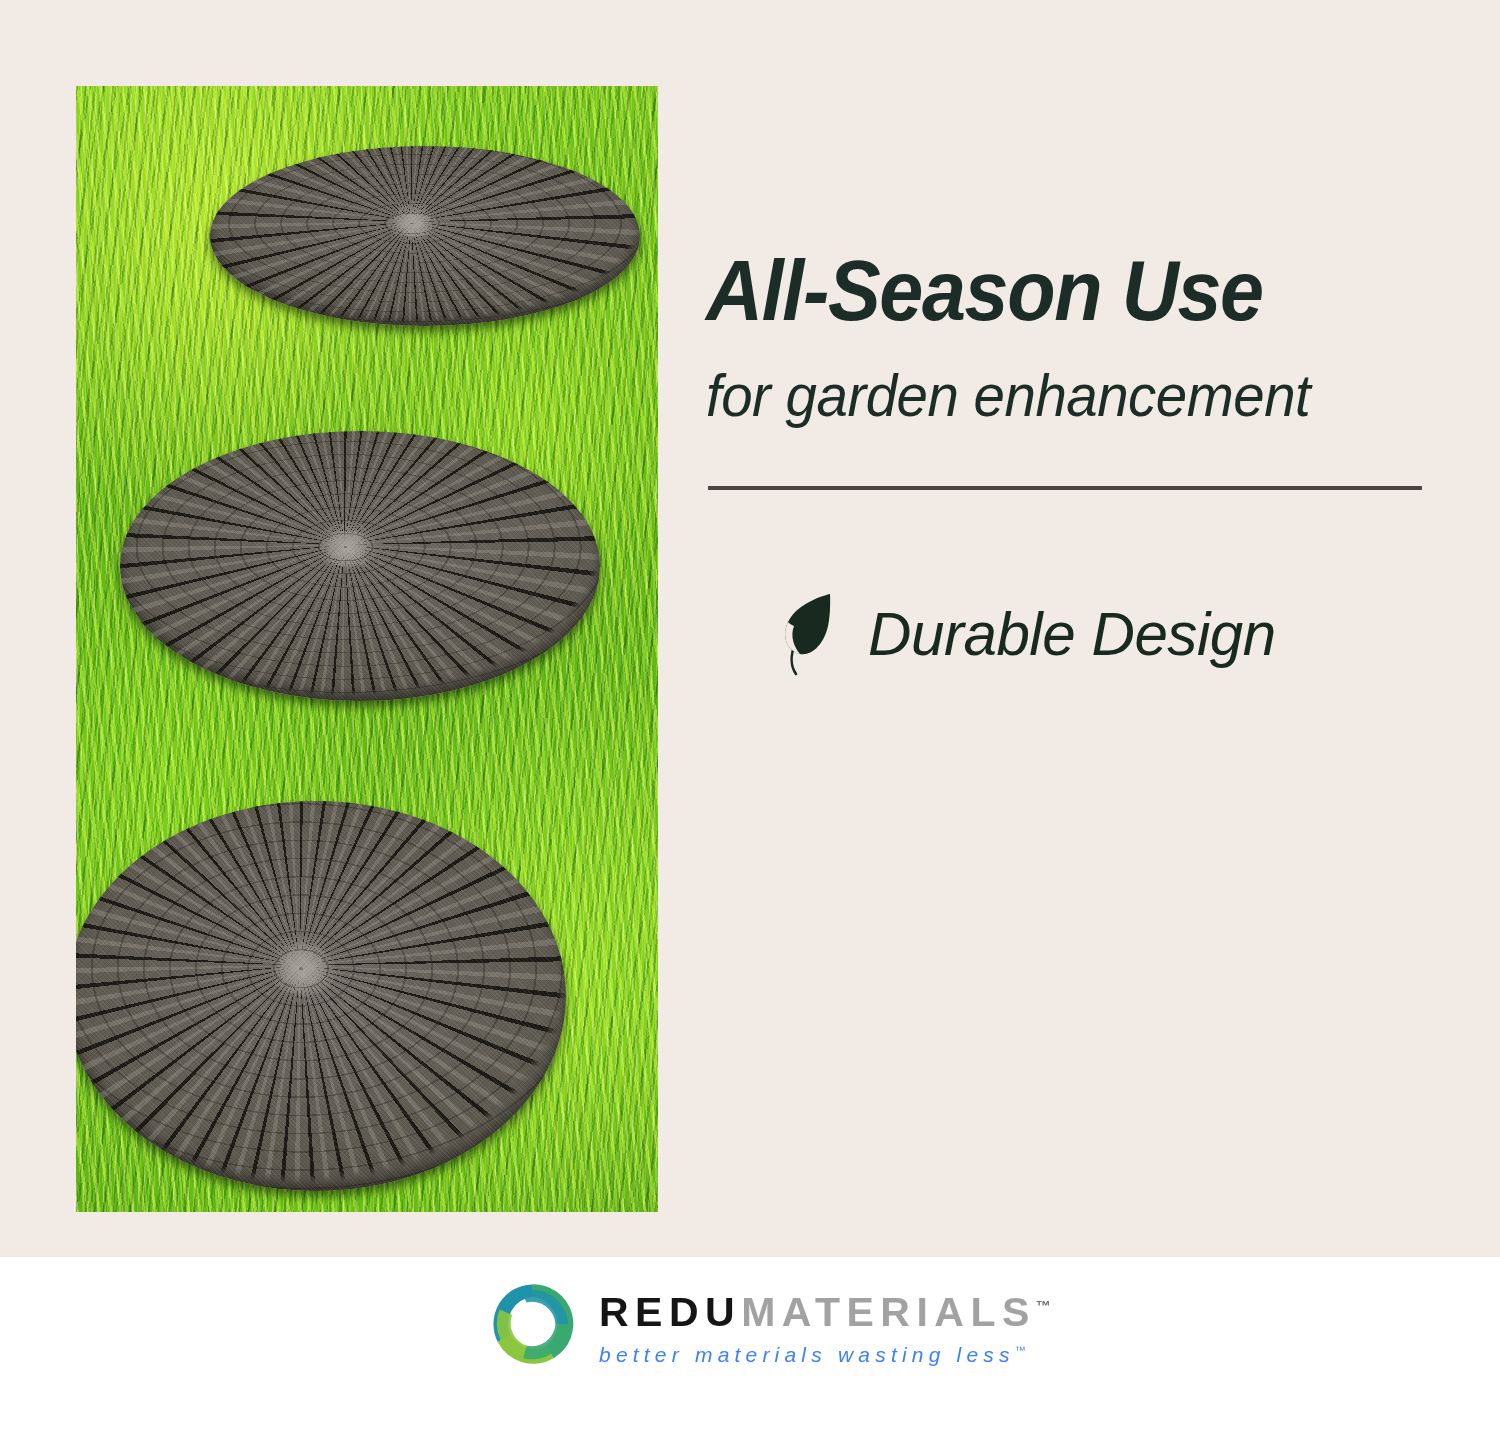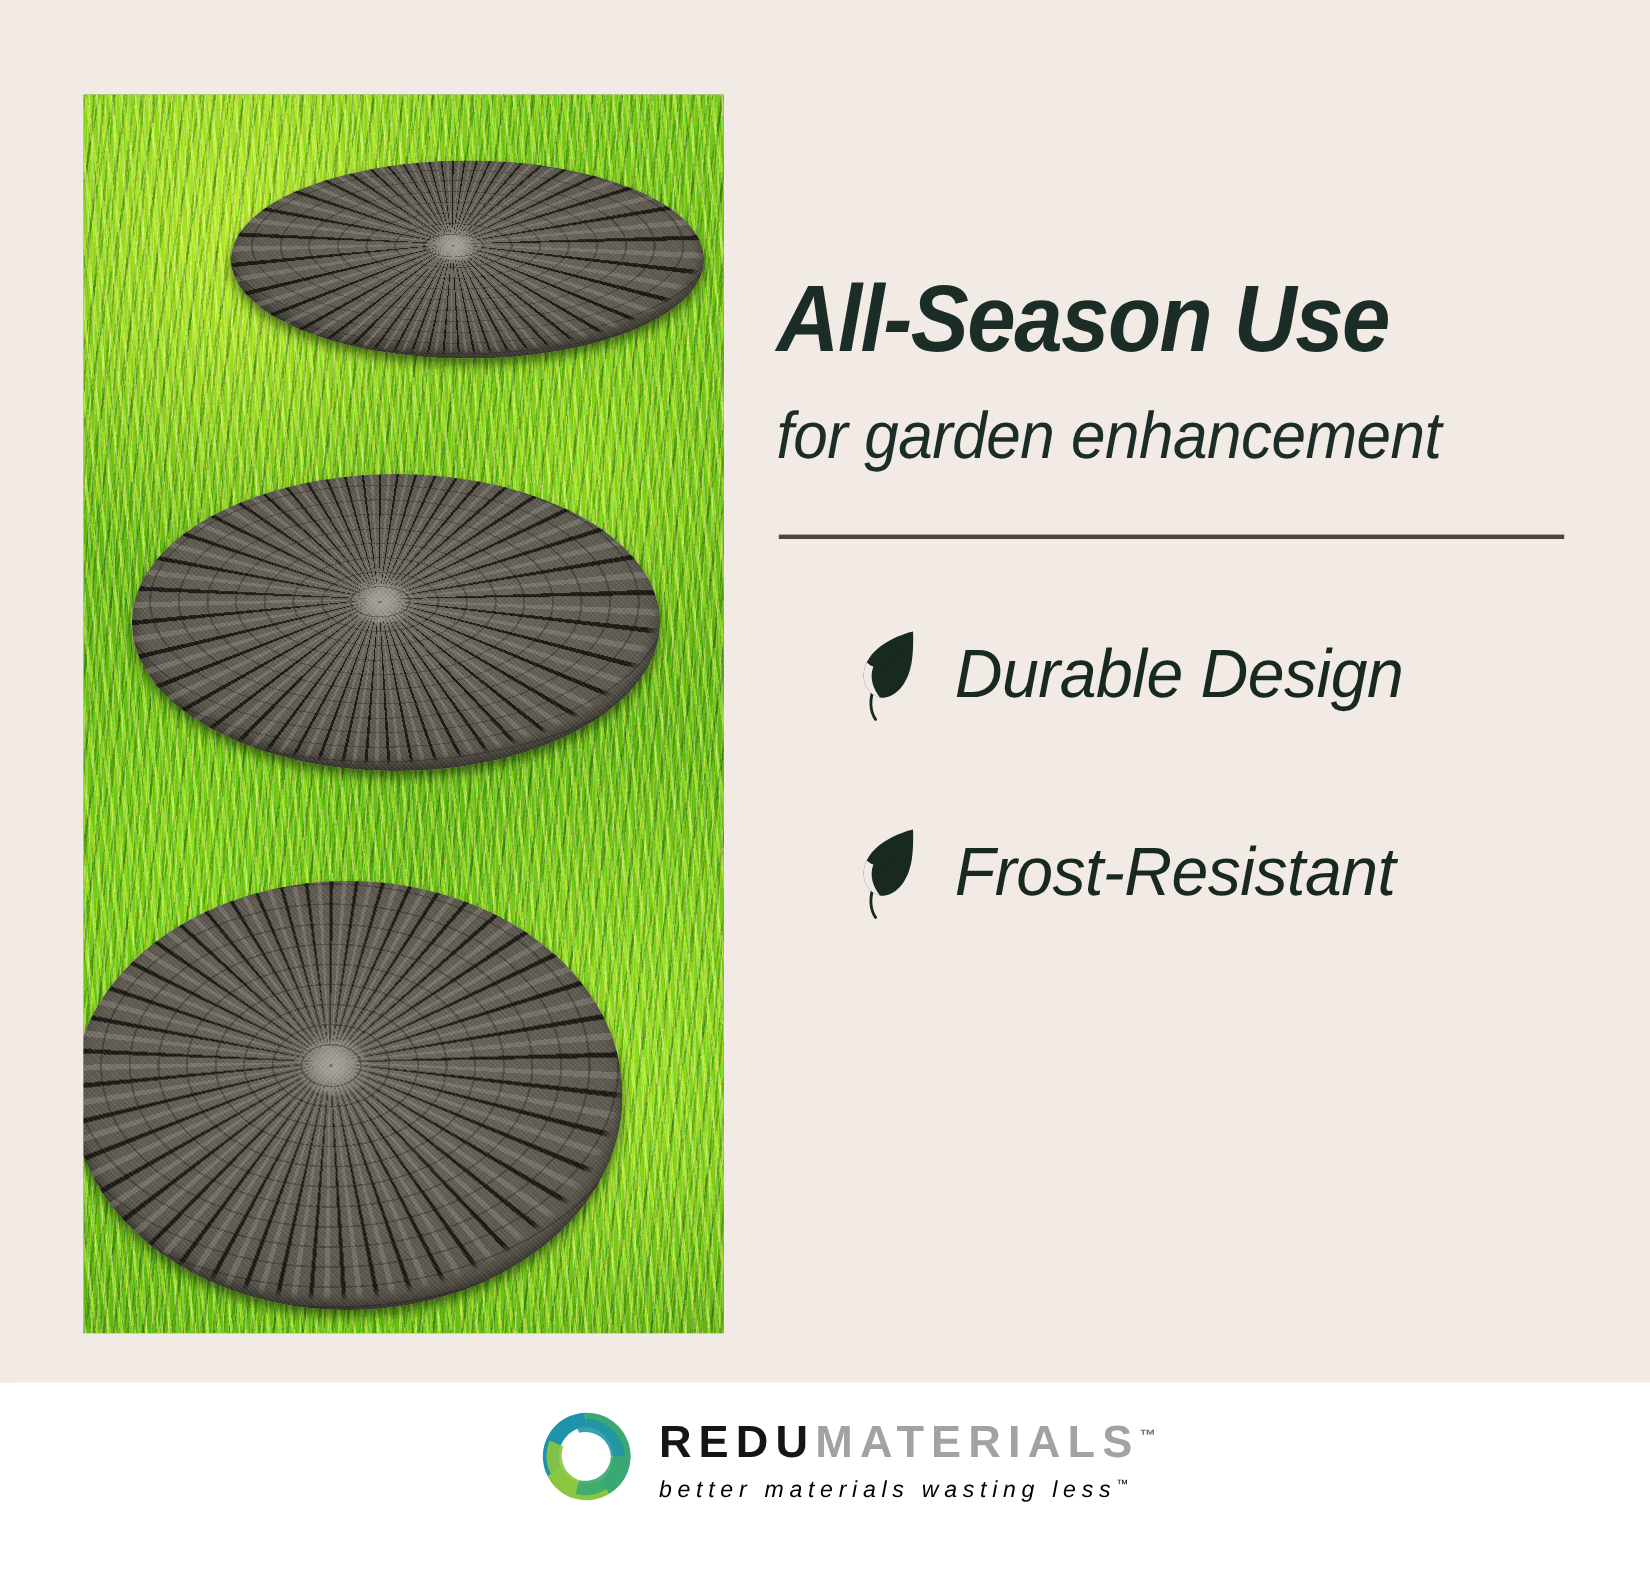--- a/index.html
+++ b/index.html
@@ -102,21 +102,21 @@
     font-size:60px; line-height:64px;
     font-weight:normal; letter-spacing:-0.5px;
     color:#1c2c26;
     transform:scaleX(.94); transform-origin:left center;
   }
   #divider {
     position:absolute; left:2px; top:486px; width:714px; height:4px;
     background:#4b4641;
   }
 
-  #features { position:absolute; left:0; top:524px; width:760px; }
+  #features { position:absolute; left:0; top:544px; width:760px; }
   .feature {
     position:relative; height:180px;
     display:flex; align-items:center;
   }
   .leaf-icon { width:60px; height:84px; margin-left:72px; flex:0 0 auto; }
   .feature-label {
     margin-left:30px;
     font-size:62px; line-height:66px;
     color:#18291f; letter-spacing:-0.5px;
     white-space:nowrap;
@@ -140,21 +140,21 @@
   }
   #wordmark .redu { color:#151515; }
   #wordmark .materials { color:#a2a2a2; }
   #wordmark .tm {
     font-size:15px; letter-spacing:0; vertical-align:super;
     color:#6e6e6e; font-weight:bold;
   }
   #tagline {
     margin-top:4px;
     font-size:21px; line-height:26px; font-style:italic;
-    letter-spacing:5.2px; color:#000000; white-space:nowrap;
+    letter-spacing:5.2px; color:#3b82f6; white-space:nowrap;
   }
   #tagline .tm {
     font-size:11px; letter-spacing:0; vertical-align:super; font-style:normal;
   }
 </style>
 </head>
 <body>
 
 <div id="panel">
 
@@ -184,28 +184,20 @@
       <div class="feature">
         <svg class="leaf-icon" viewBox="0 0 60 84">
           <path d="M52 2 C52 2 20 9 10 30 C2 47 12 60 22 62 C34 64 46 52 50 34 C53 20 52 2 52 2 Z" fill="#18291f"></path>
           <path d="M47 14 C36 22 24 36 17 52 C12 64 13 75 18 82" fill="none" stroke="#18291f" stroke-width="2.6" stroke-linecap="round"></path>
           <path d="M10 30 C2 47 12 60 22 62 C16 55 12 44 16 34 C13 33 11 31 10 30 Z" fill="#f1eae5"></path>
         </svg>
         <div class="feature-label">Durable Design</div>
       </div>
 
 
-      <div class="feature">
-        <svg class="leaf-icon" viewBox="0 0 60 84">
-          <path d="M52 2 C52 2 20 9 10 30 C2 47 12 60 22 62 C34 64 46 52 50 34 C53 20 52 2 52 2 Z" fill="#18291f"></path>
-          <path d="M47 14 C36 22 24 36 17 52 C12 64 13 75 18 82" fill="none" stroke="#18291f" stroke-width="2.6" stroke-linecap="round"></path>
-          <path d="M10 30 C2 47 12 60 22 62 C16 55 12 44 16 34 C13 33 11 31 10 30 Z" fill="#f1eae5"></path>
-        </svg>
-        <div class="feature-label">Frost-Resistant</div>
-      </div>
 
     </div>
   </div>
 </div>
 
 <div id="footer">
   <div id="logo">
 
     <svg id="logo-mark" viewBox="0 0 100 100">
       <path d="M50 6 A44 44 0 0 0 12 70 L26 62 A30 30 0 0 1 50 20 Z" fill="#1f93aa"></path>

